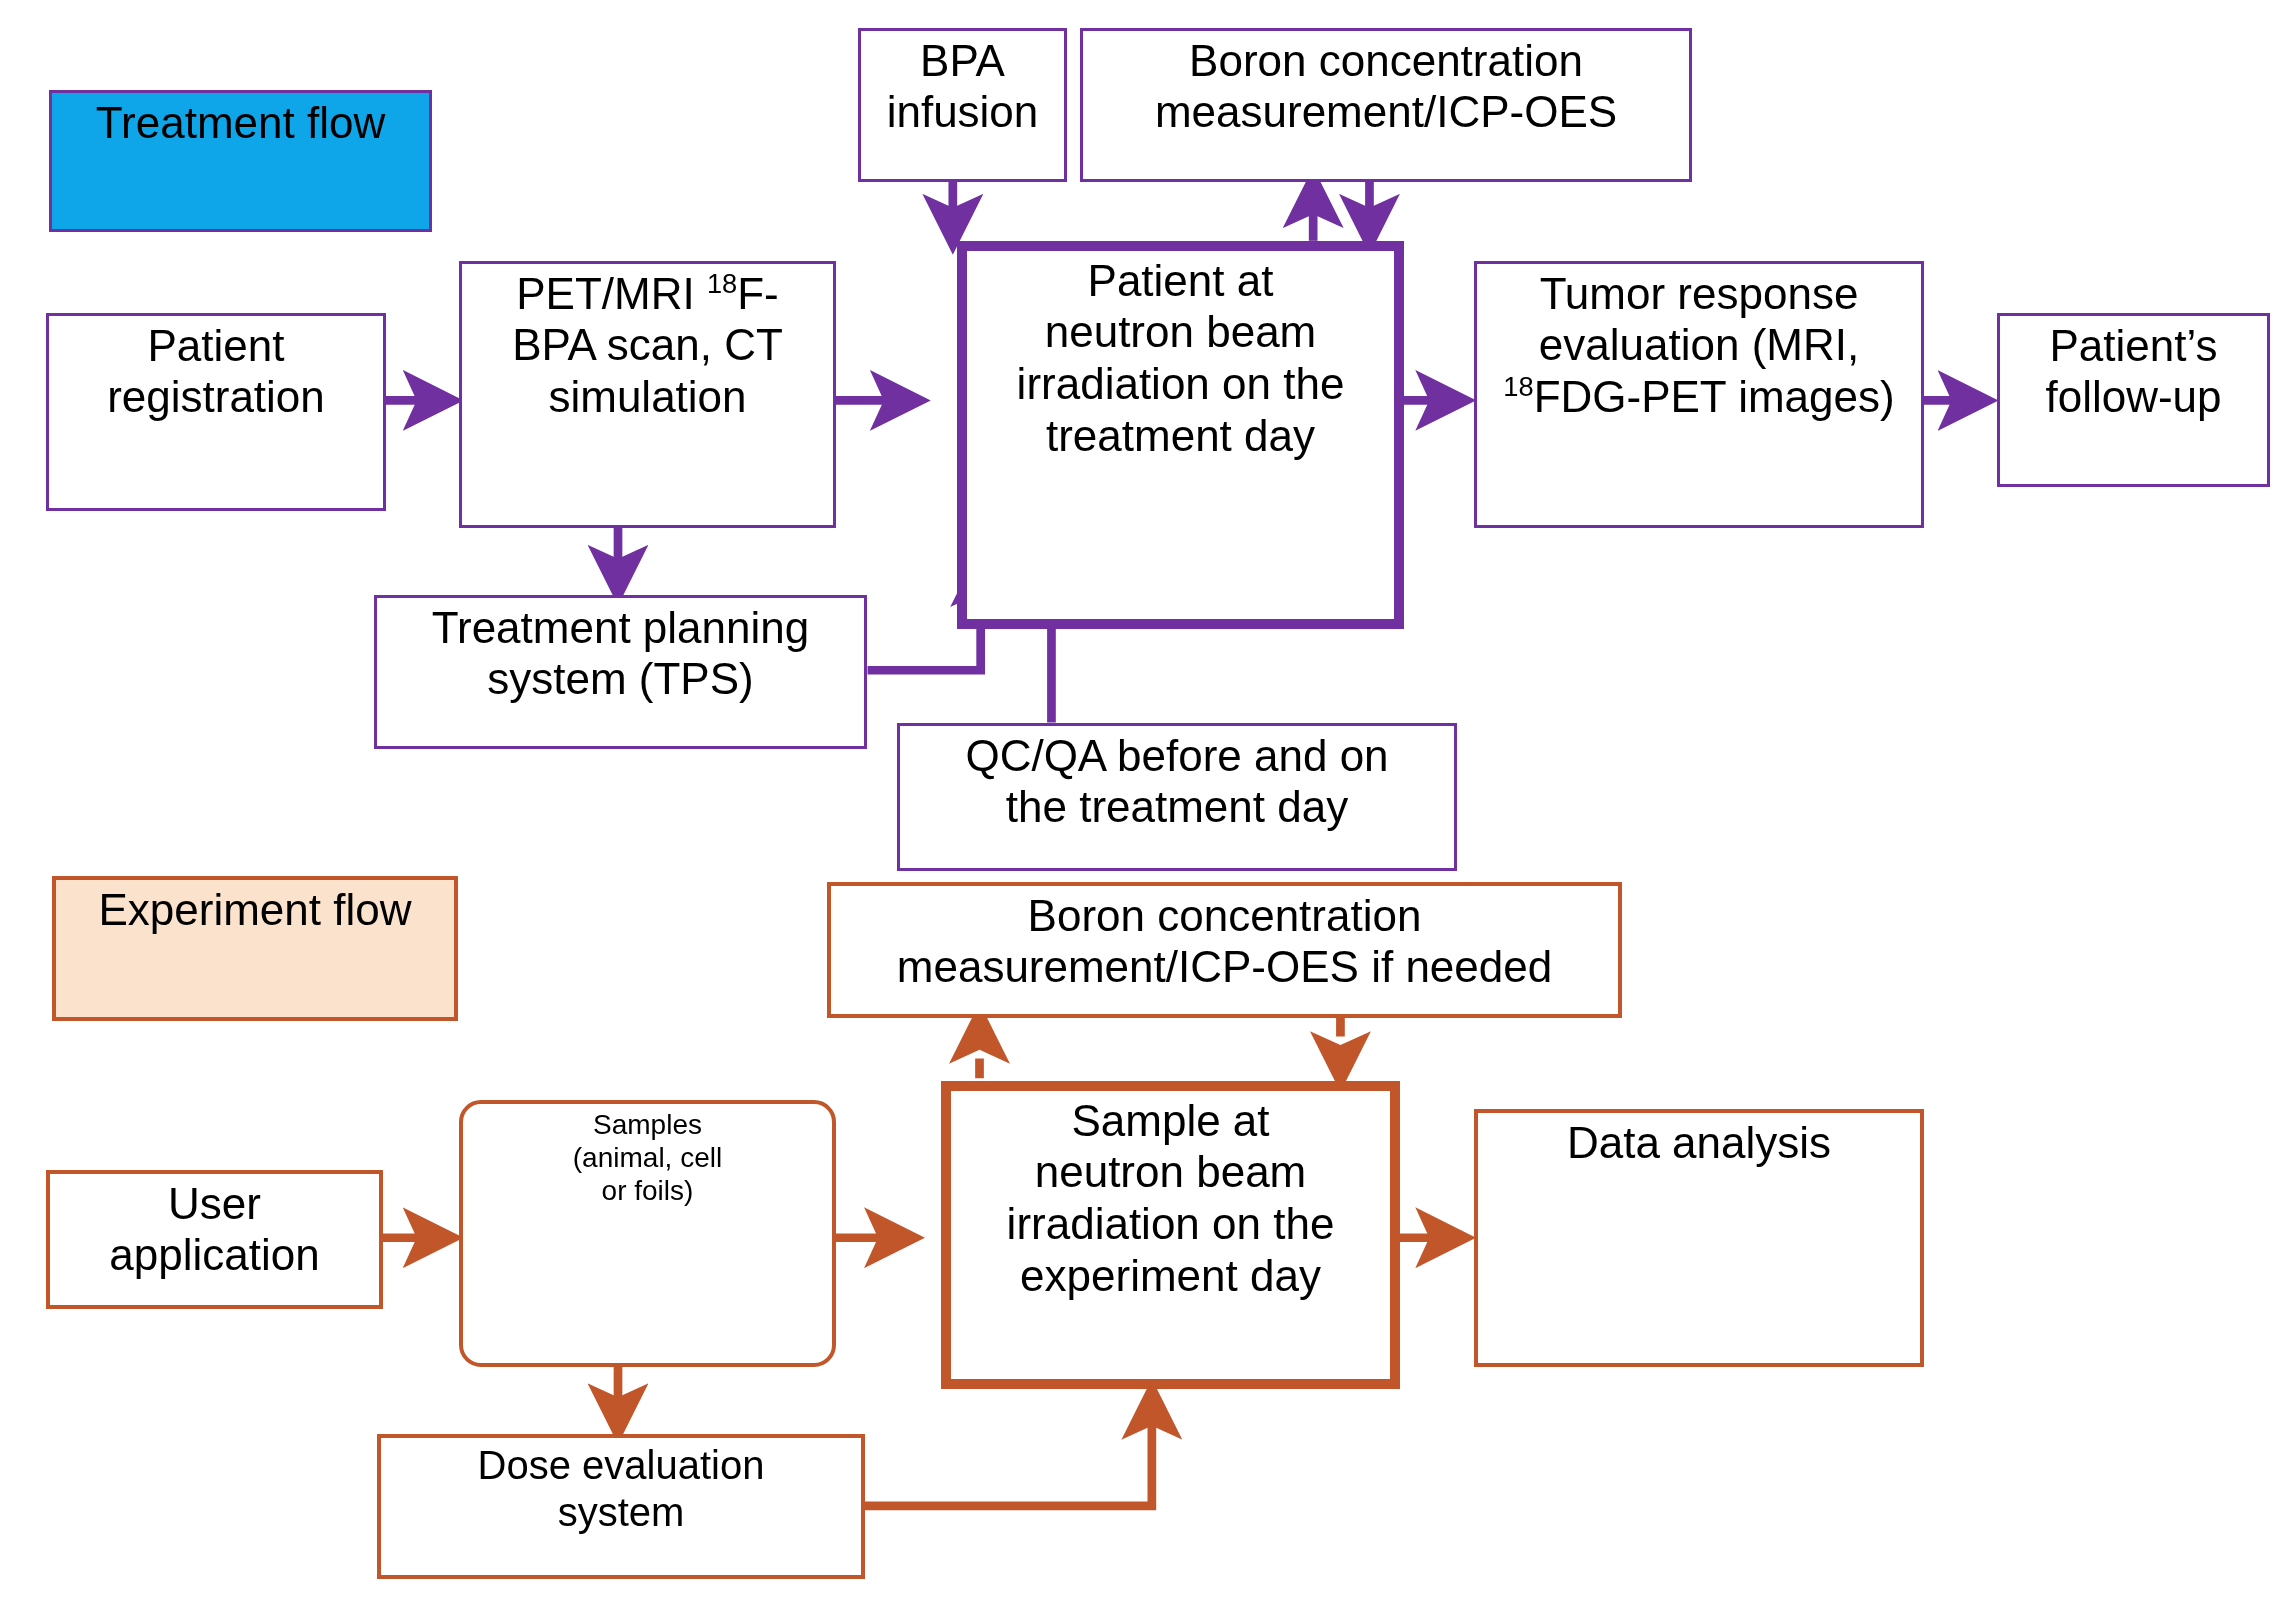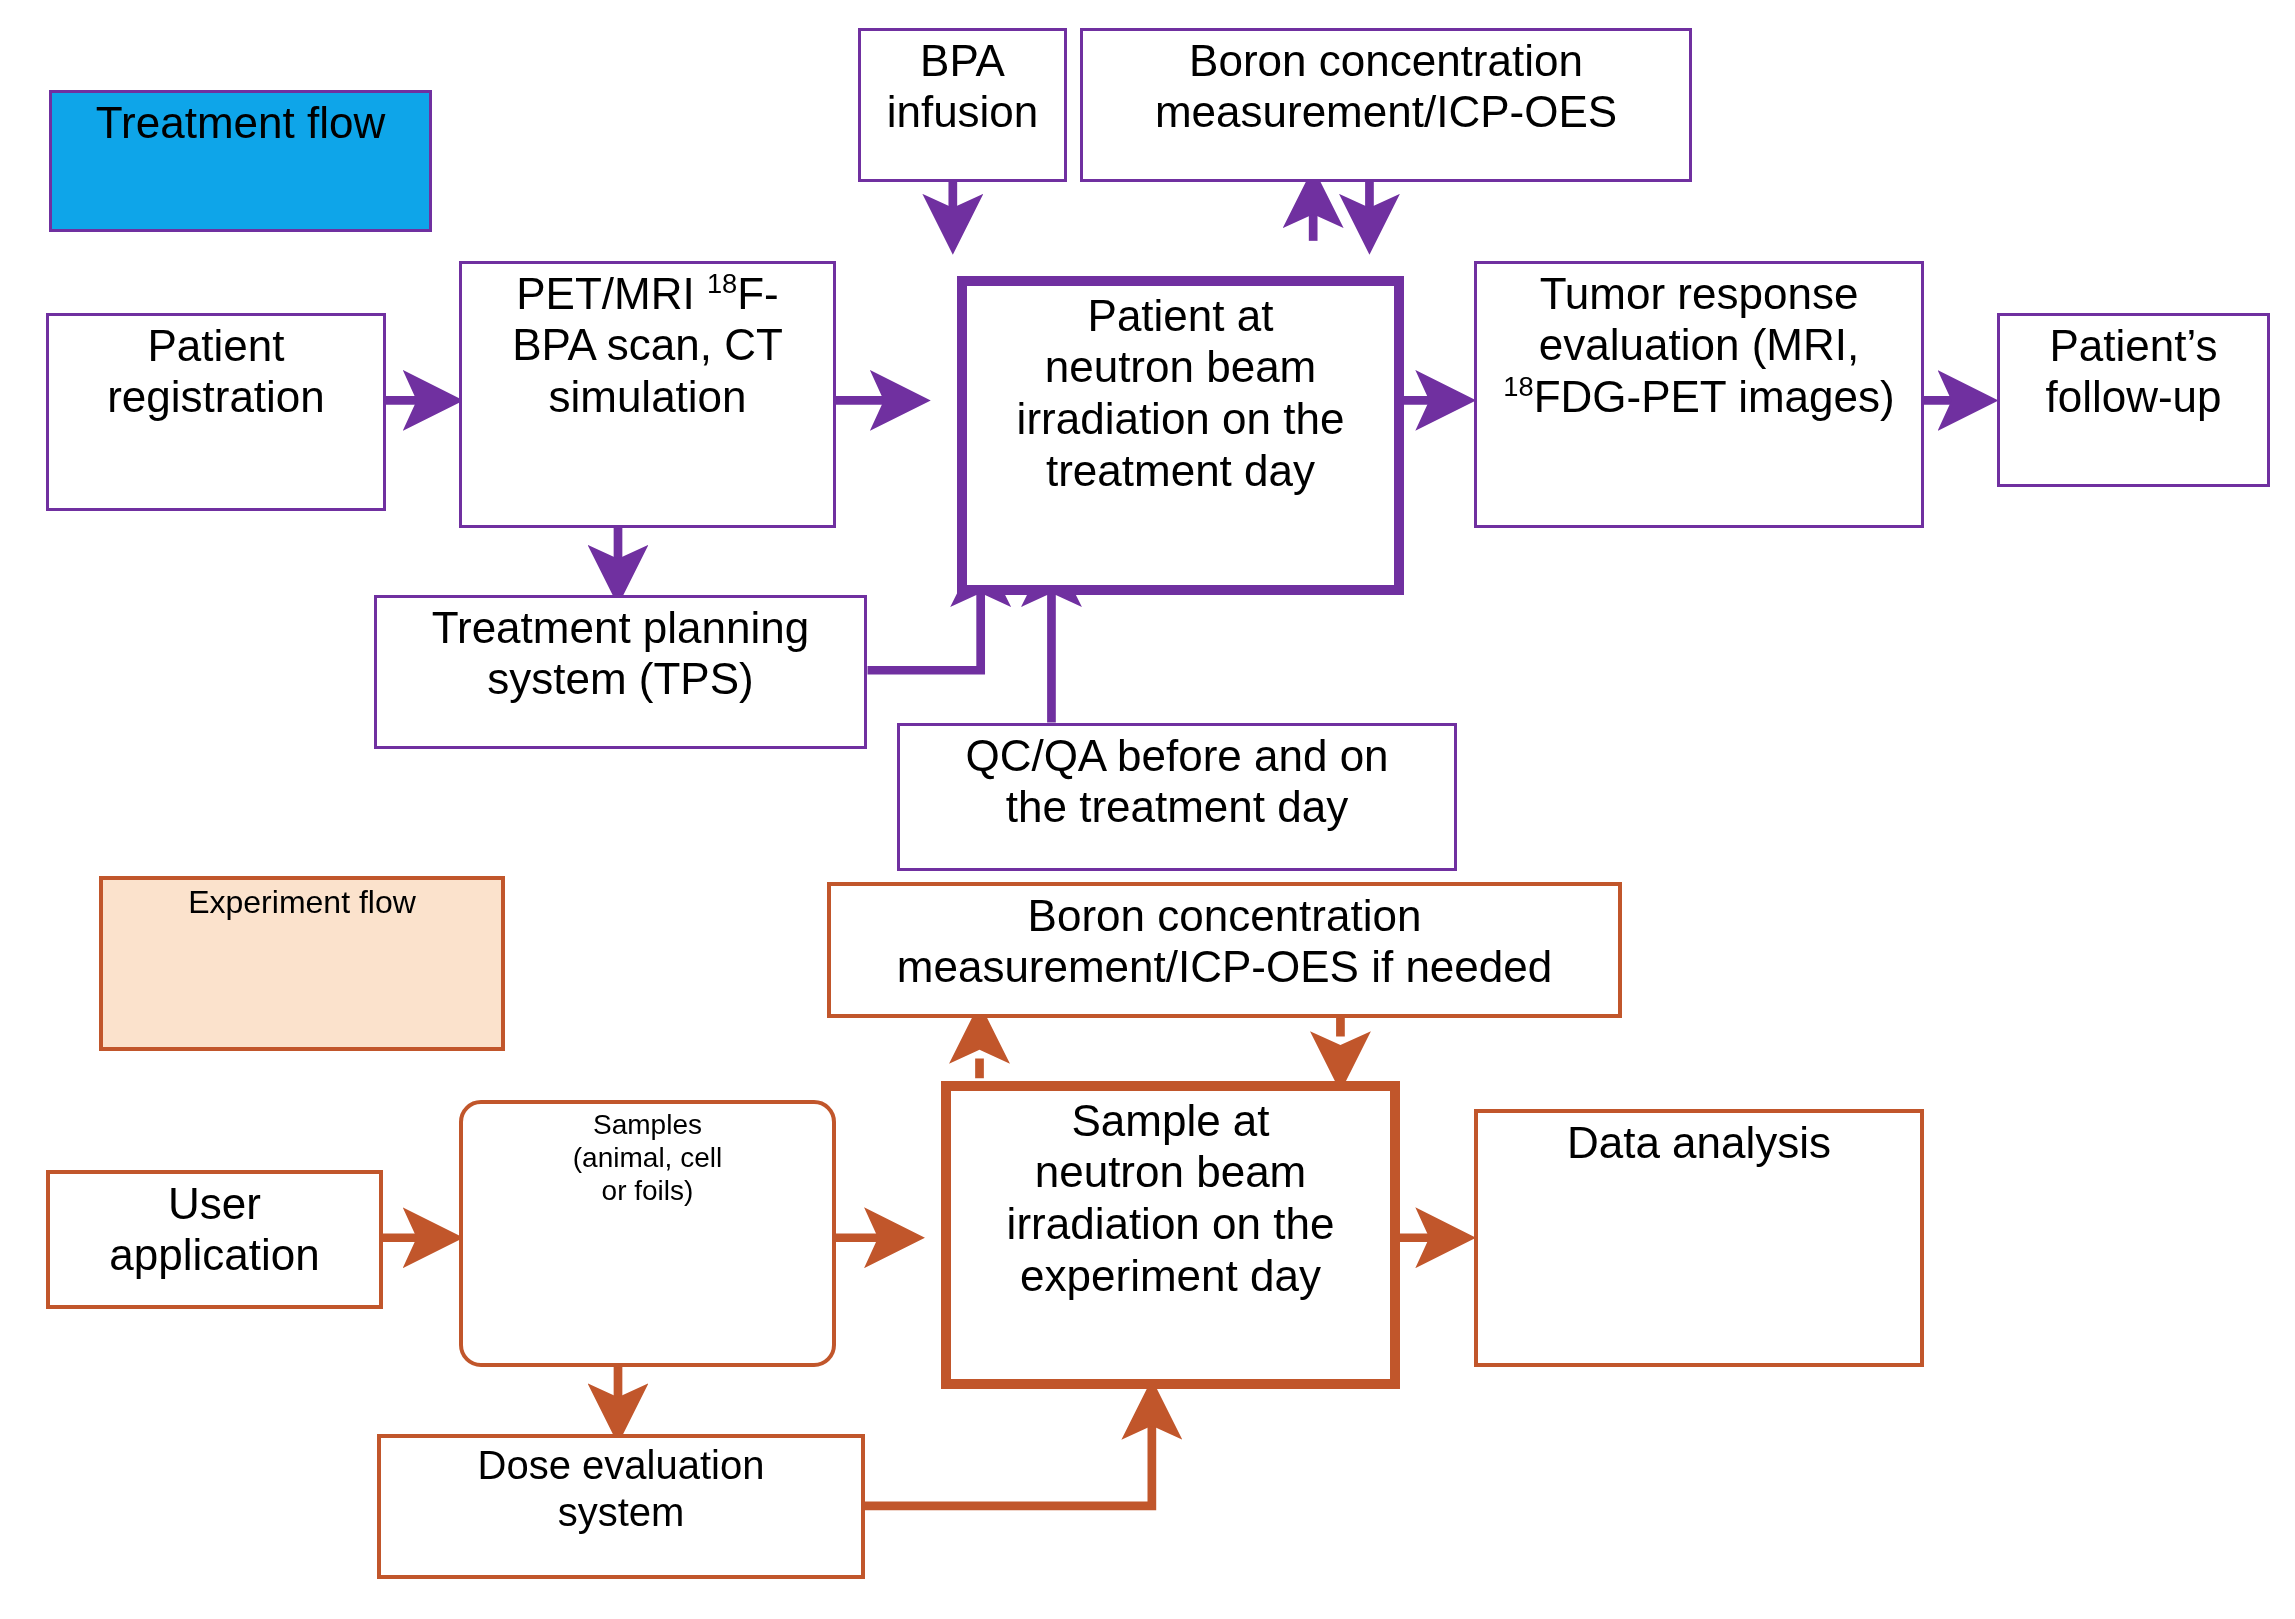--- a/index.html
+++ b/index.html
@@ -116,41 +116,41 @@
       <path d="M1688,1858 L1688,1752" marker-end="url(#ah-o)"></path>
 
       <path d="M2310,1752 L2310,1858" marker-end="url(#ah-o)"></path>
     </g>
   </svg>
 
   <div class="node legend-purple" style="left:49px; top:90px; width:383px; height:142px; font-size:44px;">
     <span class="txt">Treatment flow</span>
   </div>
 
-  <div class="node legend-orange" style="left:52px; top:876px; width:406px; height:175px; font-size:32px;margin-left:47px;">
+  <div class="node legend-orange" style="left:52px; top:876px; width:406px; height:145px; font-size:44px;">
     <span class="txt">Experiment flow</span>
   </div>
 
   <div class="node purple" style="left:46px; top:313px; width:340px; height:198px; font-size:44px;">
     <span class="txt">Patient<br>registration</span>
   </div>
 
   <div class="node purple" style="left:459px; top:261px; width:377px; height:267px; font-size:44px;">
     <span class="txt">PET/MRI&nbsp;<sup>18</sup>F-<br>BPA scan, CT<br>simulation</span>
   </div>
 
   <div class="node purple" style="left:858px; top:28px; width:209px; height:154px; font-size:44px;">
     <span class="txt">BPA<br>infusion</span>
   </div>
 
   <div class="node purple" style="left:1080px; top:28px; width:612px; height:154px; font-size:44px;">
     <span class="txt">Boron concentration<br>measurement/ICP-OES</span>
   </div>
 
-  <div class="node purple-thick" style="left:957px; top:241px; width:447px; height:319px; font-size:44px;margin-top:35px;">
+  <div class="node purple-thick" style="left:957px; top:241px; width:447px; height:388px; font-size:44px;">
     <span class="txt">Patient at<br>neutron beam<br>irradiation on the<br>treatment day</span>
   </div>
 
   <div class="node purple" style="left:1474px; top:261px; width:450px; height:267px; font-size:44px;">
     <span class="txt">Tumor response<br>evaluation (MRI,<br><sup>18</sup>FDG-PET images)</span>
   </div>
 
   <div class="node purple" style="left:1997px; top:313px; width:273px; height:174px; font-size:44px;">
     <span class="txt">Patient’s<br>follow-up</span>
   </div>

